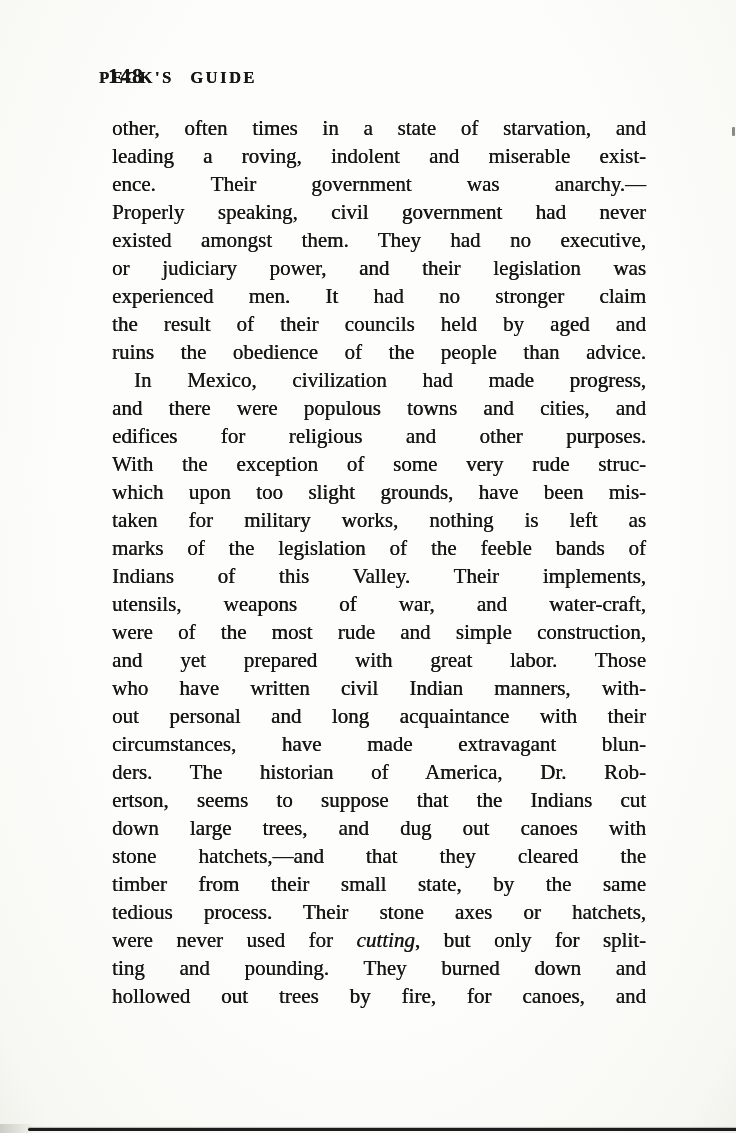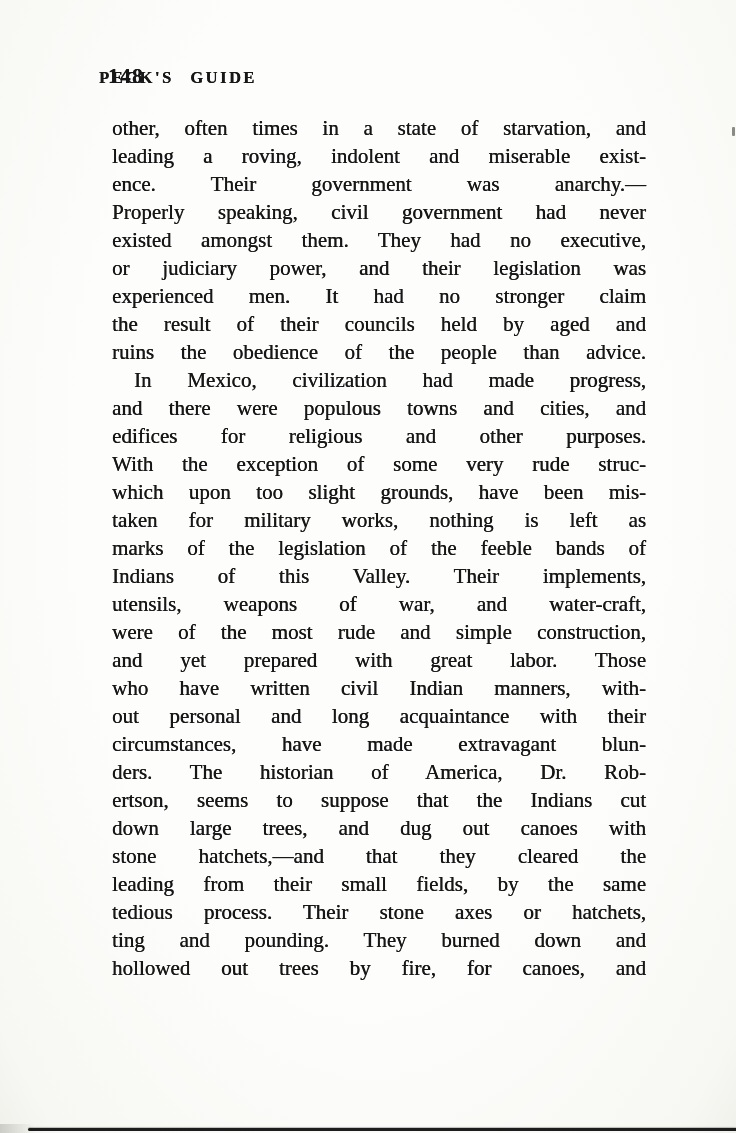--- a/index.html
+++ b/index.html
@@ -128,22 +128,23 @@
         <div class="line">utensils, weapons of war, and water-craft,</div>
         <div class="line">were of the most rude and simple construction,</div>
         <div class="line">and yet prepared with great labor. Those</div>
         <div class="line">who have written civil Indian manners, with-</div>
         <div class="line">out personal and long acquaintance with their</div>
         <div class="line">circumstances, have made extravagant blun-</div>
         <div class="line">ders. The historian of America, Dr. Rob-</div>
         <div class="line">ertson, seems to suppose that the Indians cut</div>
         <div class="line">down large trees, and dug out canoes with</div>
         <div class="line">stone hatchets,—and that they cleared the</div>
-        <div class="line">leading from their small fields, by the same</div>
+        <div class="line">timber from their small state, by the same</div>
         <div class="line">tedious process. Their stone axes or hatchets,</div>
+        <div class="line">were never used for <em>cutting</em>, but only for split-</div>
         <div class="line">ting and pounding. They burned down and</div>
         <div class="line">hollowed out trees by fire, for canoes, and</div>
       </div>
     </div>
 
   <div class="corner-smudge"></div>
   <div class="bottom-edge"></div>
   <div class="right-speck"></div>
 </div>
 

